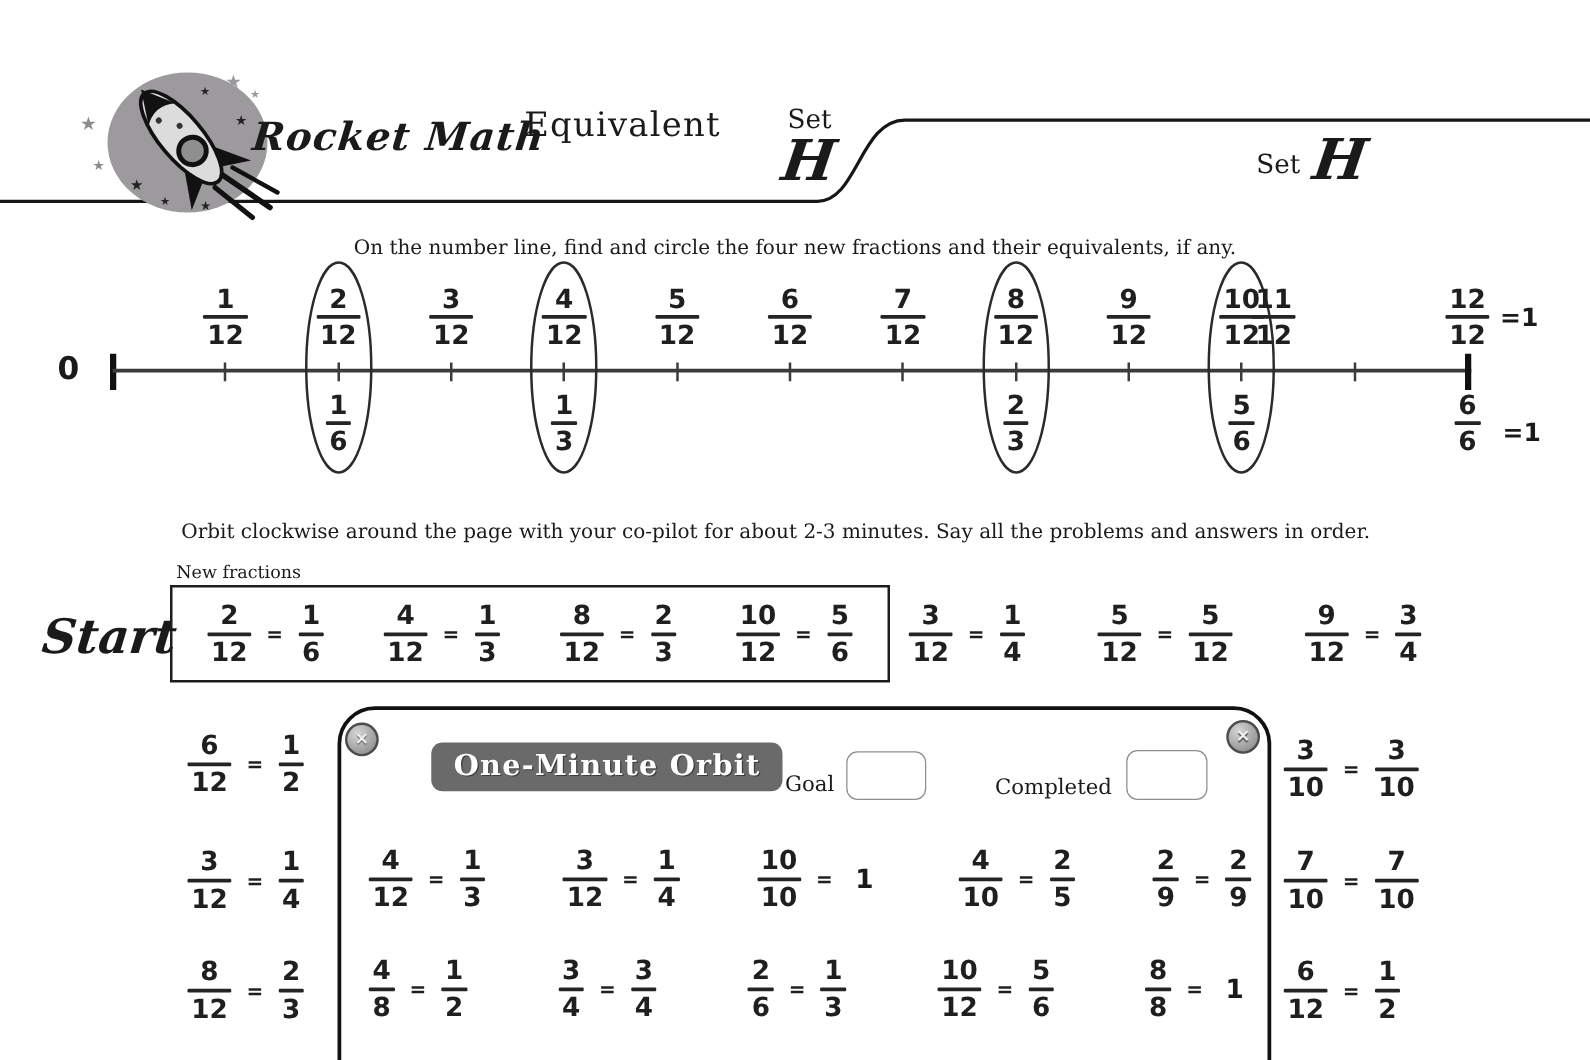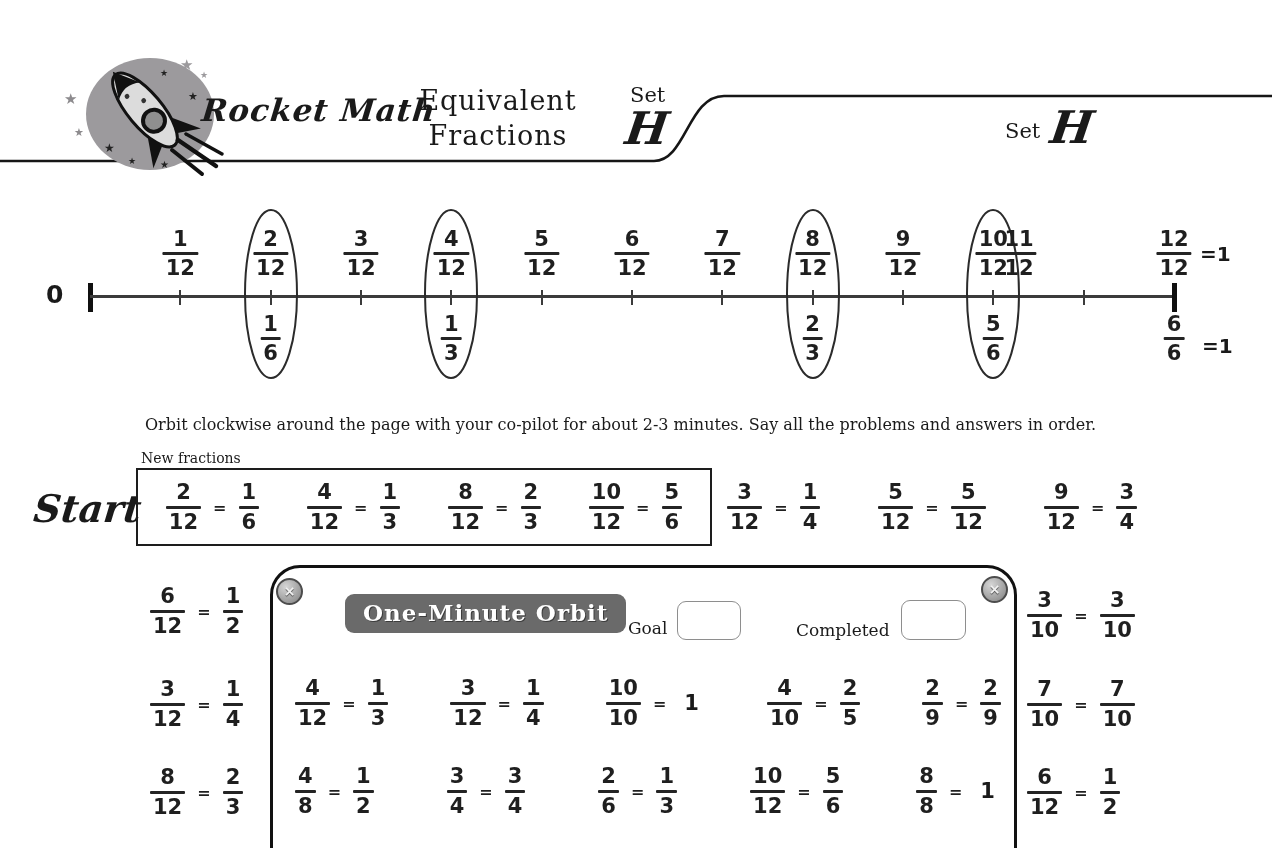--- a/index.html
+++ b/index.html
@@ -105,29 +105,29 @@
     </g>
     <line x1="118" y1="92" x2="156" y2="118" stroke="#111" stroke-width="4.5" stroke-linecap="round"></line>
     <line x1="112" y1="102" x2="142" y2="126" stroke="#111" stroke-width="4" stroke-linecap="round"></line>
     <line x1="126" y1="86" x2="162" y2="106" stroke="#111" stroke-width="3.5" stroke-linecap="round"></line>
   </svg>
 
   <div class="abs brand">Rocket Math</div>
 
   <div class="abs main-title">
     <div>Equivalent</div>
-    <div>Fractions</div>
   </div>
 
   <div class="abs set-label-left">Set</div>
   <div class="abs set-letter-left">H</div>
 
   <div class="abs set-label-right">Set</div>
   <div class="abs set-letter-right">H</div>
 
+  <div class="abs nl-instruction">On the number line, find and circle the four new fractions and their equivalents, if any.</div>
 
   <div id="number-line">
     <div class="nl-zero">0</div>
     <div class="nl-tick-major" style="left:88px;"></div>
     <div class="nl-base"></div>
   <div class="nl-tick" style="left: 179.333px;"></div>
       <div class="nl-label" style="left: 180.333px; top: 228px;"><span class="frac">
           <span class="fnum">1</span>
           <span class="bar"></span>
           <span class="fden">12</span>

